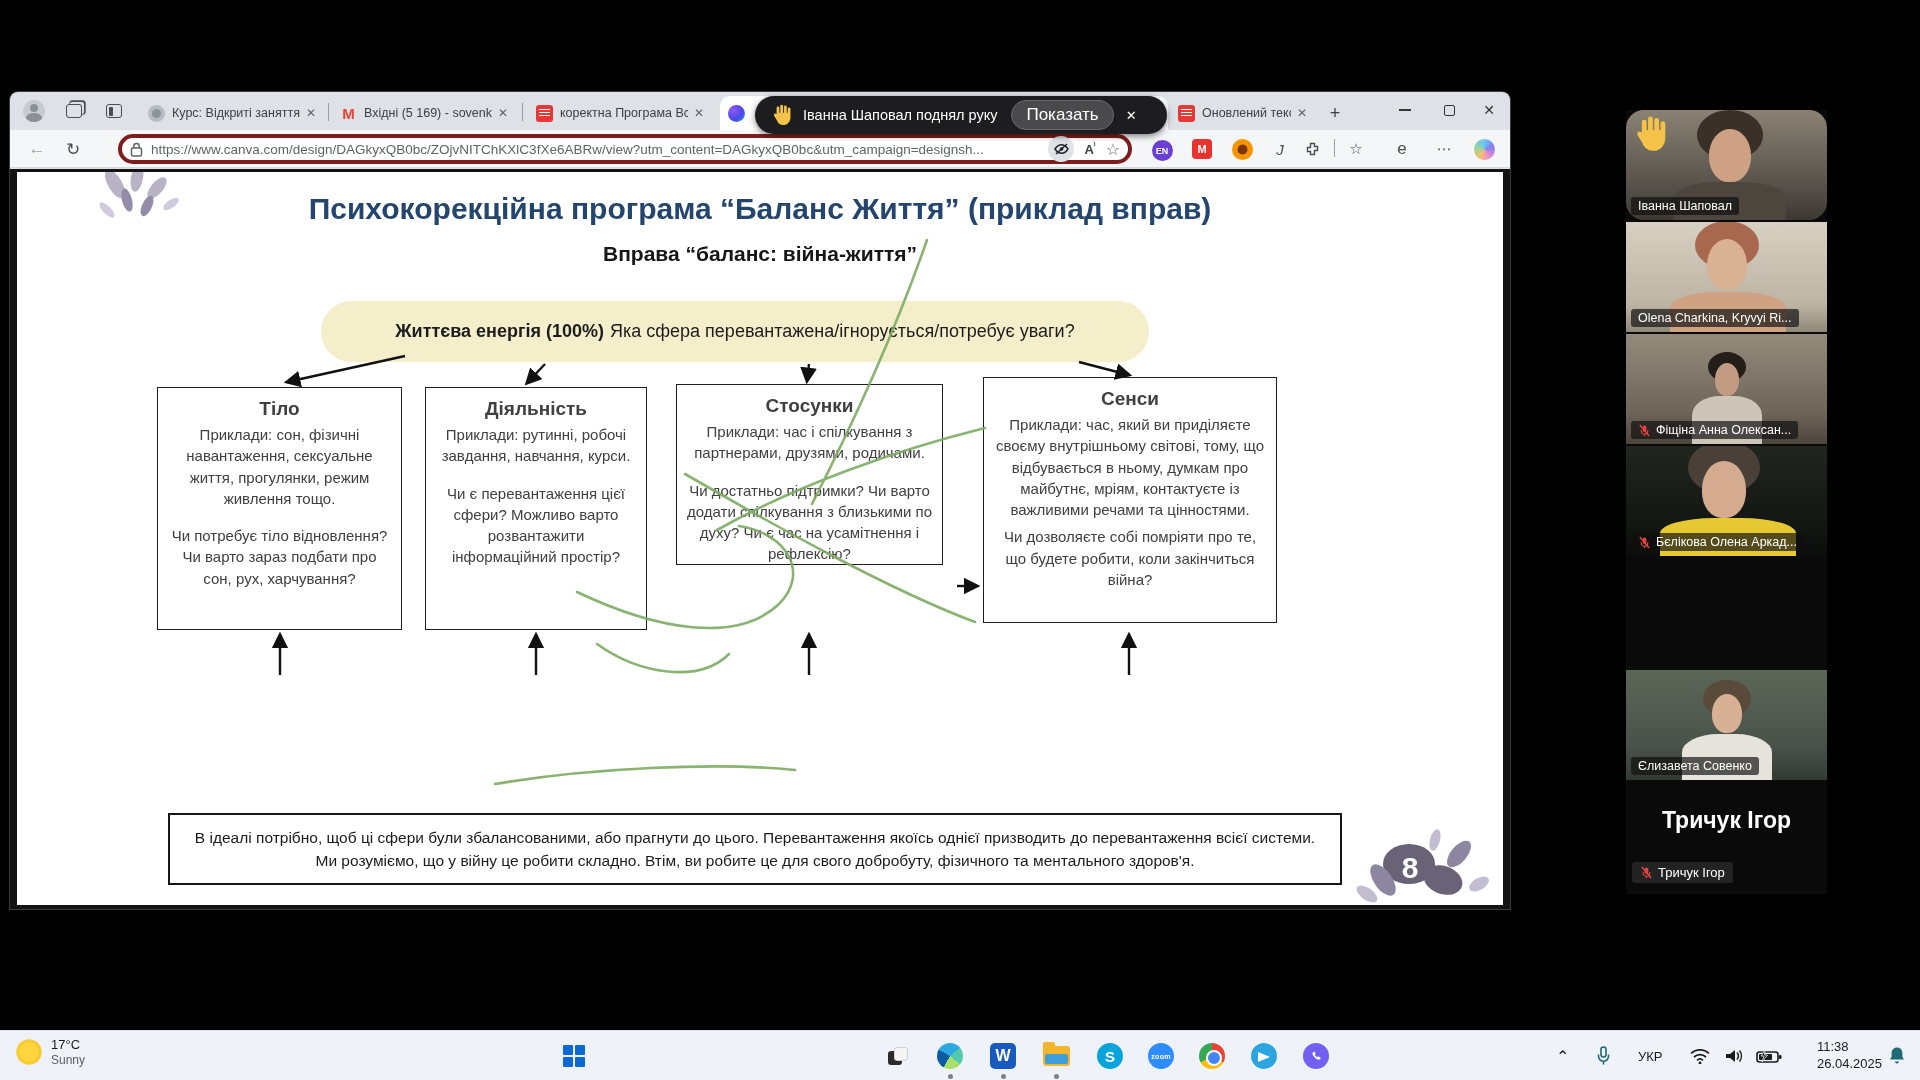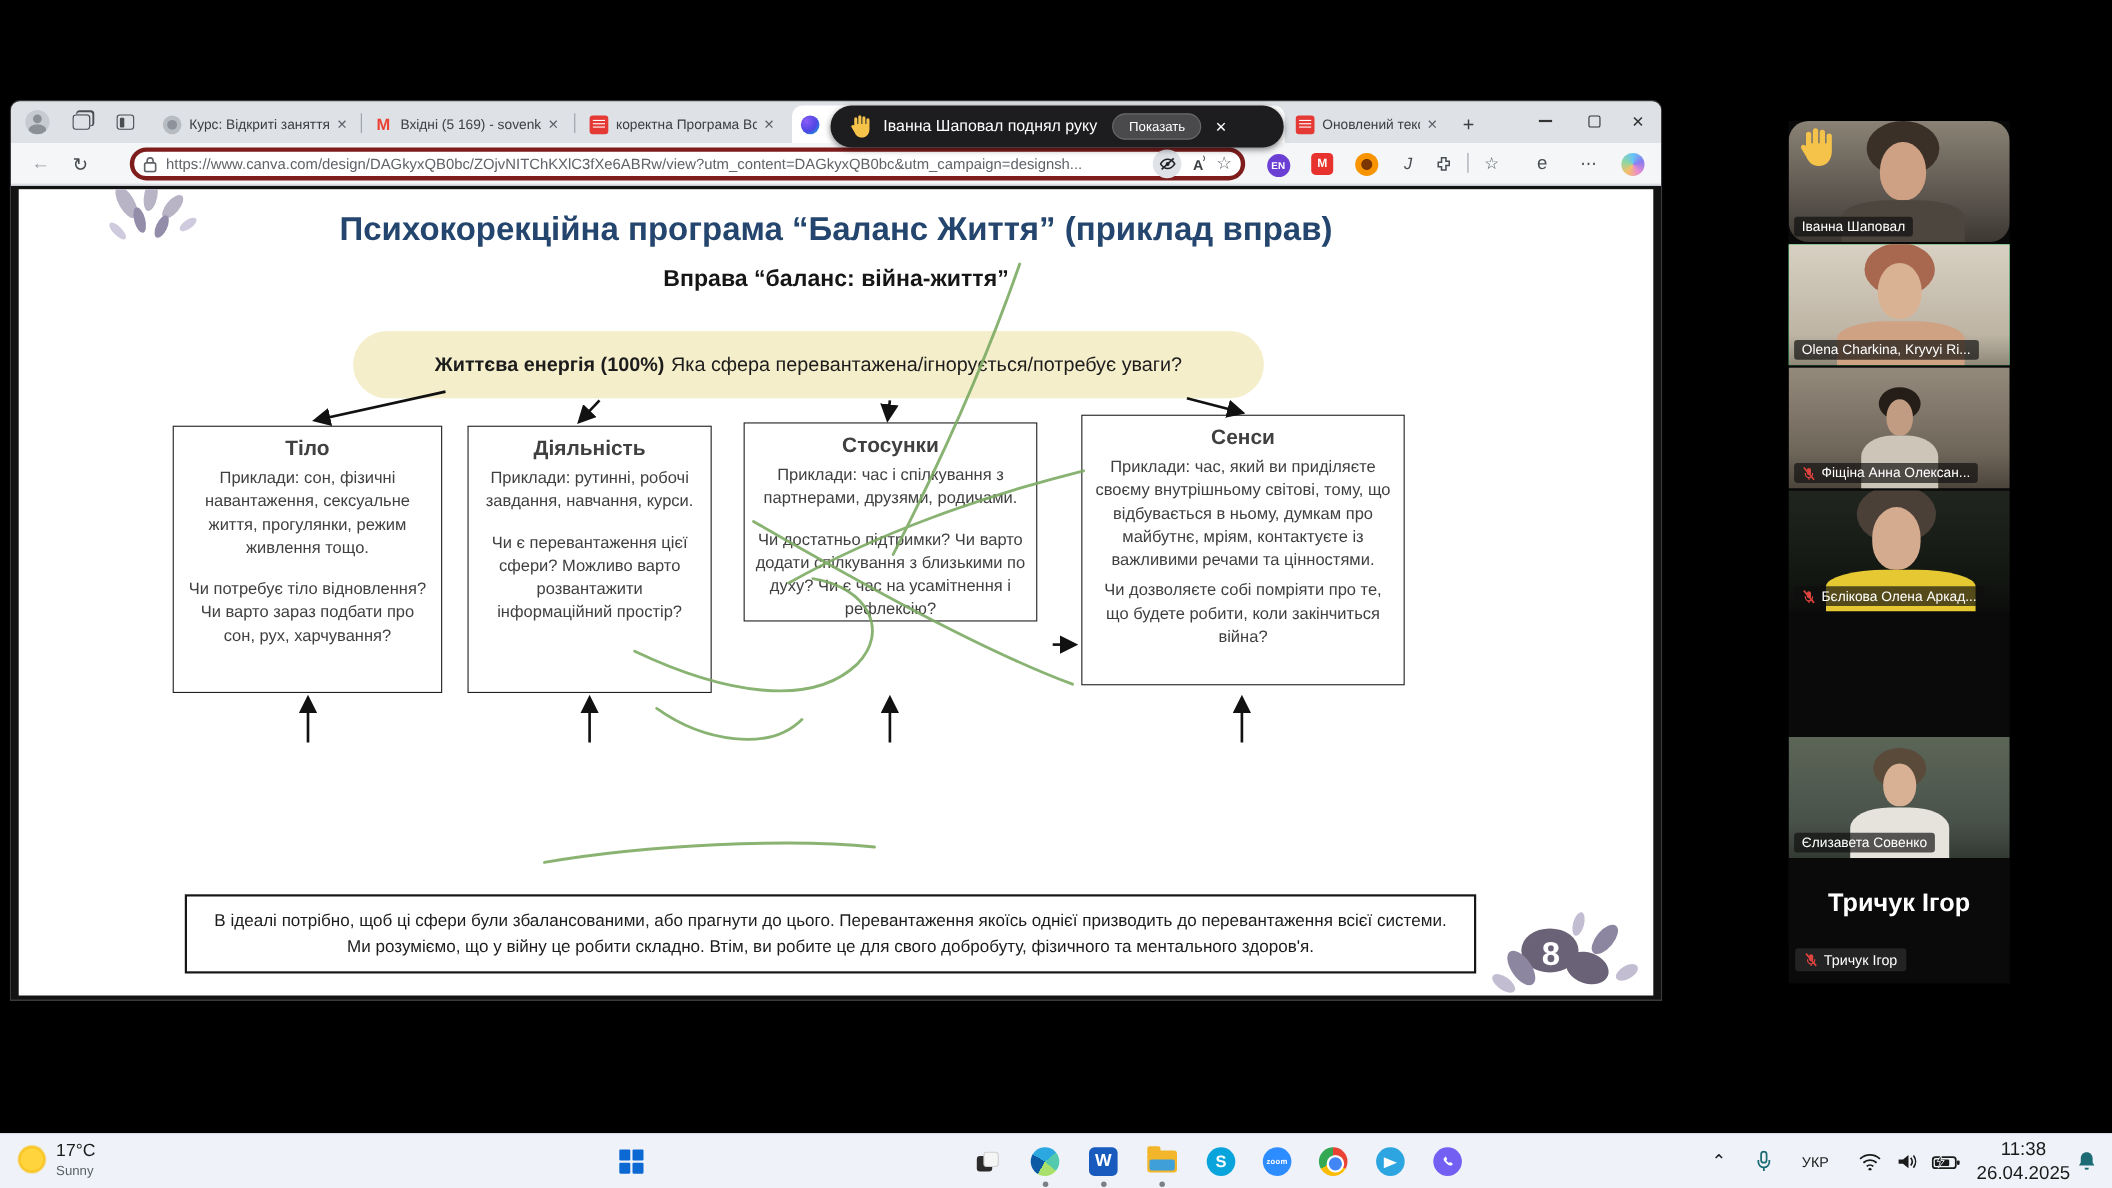--- a/index.html
+++ b/index.html
@@ -31,21 +31,21 @@
   .newtab{position:absolute;top:8px;width:26px;height:26px;display:flex;align-items:center;justify-content:center;font-size:18px;color:#3c4043;cursor:pointer;}
   .winctl{position:absolute;top:0;height:36px;width:42px;display:flex;align-items:center;justify-content:center;color:#333;cursor:pointer;}
   .ic-min{width:12px;height:1.6px;background:#333;}
   .ic-max{width:11px;height:11px;border:1.6px solid #333;border-radius:2px;}
   .ic-x{font-size:14px;}
 
   
   .toast{position:absolute;left:745px;top:4px;width:412px;height:38px;background:#1d1d1f;border-radius:19px;display:flex;align-items:center;z-index:30;box-shadow:0 2px 6px rgba(0,0,0,.5);}
   .toast .hand{width:26px;height:26px;margin:0 8px 0 14px;}
   .toast .ttext{color:#fff;font-size:14.5px;white-space:nowrap;}
-  .toast .tbtn{margin-left:14px;background:#4a4a4c;border:1px solid #6a6a6c;color:#fff;font-size:12px;border-radius:15px;padding:4px 14px;cursor:pointer;}
+  .toast .tbtn{margin-left:14px;background:#4a4a4c;border:1px solid #6a6a6c;color:#fff;font-size:17px;border-radius:15px;padding:4px 14px;cursor:pointer;}
   .toast .tx{color:#fff;font-size:13px;margin-left:12px;cursor:pointer;}
 
   
   .toolbar{position:absolute;left:0;top:38px;width:100%;height:38px;background:#f4f6f8;border-bottom:1px solid #d7dbe0;}
   .nav-ic{position:absolute;top:6px;width:26px;height:26px;display:flex;align-items:center;justify-content:center;font-size:17px;color:#474b50;cursor:pointer;}
   .nav-ic.dis{color:#9aa0a6;}
   .omnibox{position:absolute;left:108px;top:4px;width:1014px;height:30px;background:#fff;border:4px solid #7f1d1d;border-radius:15px;display:flex;align-items:center;padding:0 8px;}
   .omni-url{font-size:13.5px;color:#5f6368;white-space:nowrap;overflow:hidden;flex:1;margin-left:8px;}
   .omni-right{display:flex;align-items:center;gap:10px;margin-left:8px;}
   .eyecirc{width:26px;height:26px;border-radius:50%;background:#dfe3e8;display:flex;align-items:center;justify-content:center;}
@@ -93,21 +93,21 @@
   .plabel{position:absolute;left:5px;bottom:5px;max-width:190px;background:rgba(15,15,15,.68);color:#fff;font-size:12.5px;padding:2px 7px;border-radius:3px;display:flex;align-items:center;gap:5px;white-space:nowrap;overflow:hidden;}
   .t2frame{outline:3px solid #21d065;outline-offset:-3px;}
   .bighand{position:absolute;left:3px;top:2px;width:44px;height:44px;z-index:4;}
   .selfname{position:absolute;left:0;top:672px;width:201px;height:76px;display:flex;align-items:center;justify-content:center;color:#fff;font-size:23px;font-weight:bold;background:#0a0a0a;}
   .selflabel{position:absolute;left:6px;top:752px;background:rgba(40,40,40,.85);color:#fff;font-size:13px;padding:3px 8px;border-radius:3px;display:flex;align-items:center;gap:5px;}
 
   
   .taskbar{position:absolute;left:0;top:1030px;width:1920px;height:50px;background:#eff3f9;border-top:1px solid #d9dee5;}
   .weather{position:absolute;left:16px;top:6px;display:flex;align-items:center;gap:9px;cursor:pointer;}
   .sun{width:26px;height:26px;border-radius:50%;background:radial-gradient(circle at 50% 50%,#ffd43d 0 52%,#f8c21a 60%,rgba(248,194,26,.25) 75%,transparent 80%);}
-  .wtxt1{font-size:16px;color:#1b1b1b;line-height:1.25;}
+  .wtxt1{font-size:13px;color:#1b1b1b;line-height:1.25;}
   .wtxt2{font-size:12px;color:#5a5f66;line-height:1.2;}
   .tb-item{position:absolute;top:8px;width:36px;height:34px;display:flex;align-items:center;justify-content:center;border-radius:5px;cursor:pointer;}
   .winlogo{display:grid;grid-template-columns:10px 10px;grid-template-rows:10px 10px;gap:2px;}
   .winlogo span{background:#0c69d4;border-radius:1px;}
   .appdot{position:absolute;top:43px;width:5px;height:5px;border-radius:3px;background:#7a8086;}
   .cic{width:26px;height:26px;border-radius:50%;display:flex;align-items:center;justify-content:center;color:#fff;font-weight:bold;font-size:15px;}
   .edgeic{background:conic-gradient(from 210deg,#0c59a4 0 90deg,#2ba8e0 90deg 200deg,#53c9ad 200deg 280deg,#a8e06b 280deg 360deg);}
   .wordic{border-radius:5px;background:#185abd;font-size:16px;}
   .folder{position:relative;width:27px;height:20px;background:#f3b52a;border-radius:3px;}
   .folder::before{content:"";position:absolute;left:0;top:-4px;width:12px;height:6px;background:#f3b52a;border-radius:2px 2px 0 0;}
@@ -117,21 +117,21 @@
   .chromeic{background:conic-gradient(#ea4335 0 120deg,#fbbc05 120deg 240deg,#34a853 240deg 360deg);position:relative;}
   .chromeic::after{content:"";position:absolute;left:7px;top:7px;width:12px;height:12px;border-radius:50%;background:#4285f4;border:2px solid #fff;}
   .tgic{background:#2ca5e0;position:relative;}
   .tgic::after{content:"";position:absolute;left:7px;top:9px;width:0;height:0;border-left:12px solid #fff;border-top:5px solid transparent;border-bottom:5px solid transparent;}
   .viberic{background:#7360f2;}
   .taskview{position:relative;width:20px;height:18px;}
   .taskview .b1{position:absolute;left:0;top:4px;width:14px;height:14px;background:#2b2b2b;border-radius:3px;}
   .taskview .b2{position:absolute;left:6px;top:0;width:14px;height:14px;background:#f5f5f5;border:1px solid #cfcfcf;border-radius:3px;}
   .tray{position:absolute;top:0;height:50px;display:flex;align-items:center;color:#1b1b1b;}
   .lang{font-size:13px;cursor:pointer;}
-  .clock{text-align:center;font-size:17px;line-height:1.3;cursor:pointer;}
+  .clock{text-align:left;font-size:13px;line-height:1.3;cursor:pointer;}
   svg{display:block;}
 </style>
 </head>
 <body>
 
 <div class="screen">
 
   <div class="bwin">
 
     <div class="tabstrip">

